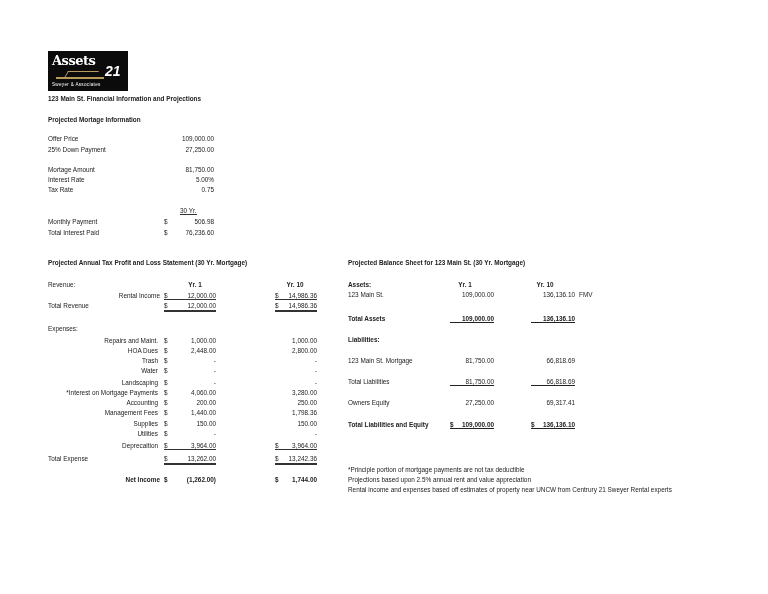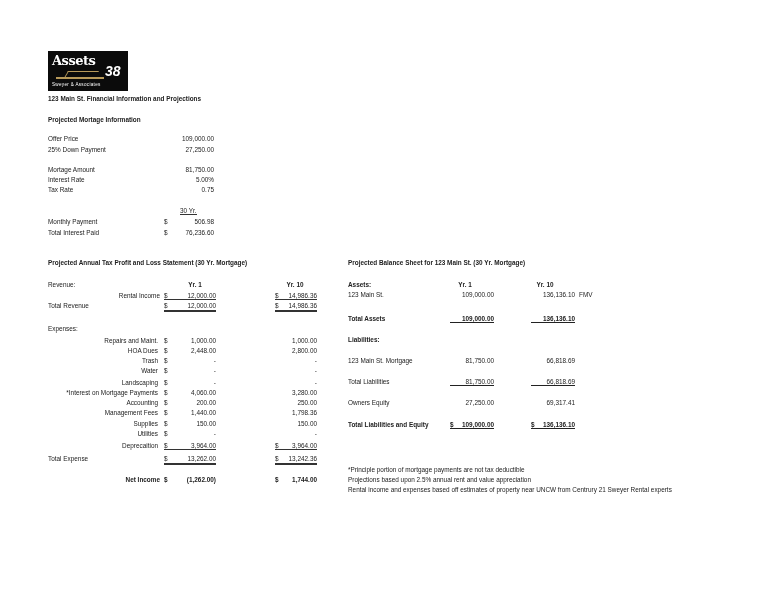--- a/index.html
+++ b/index.html
@@ -19,21 +19,21 @@
     .logo .sub { position: absolute; left: 4px; top: 31px; color: #fff; font-size: 4.6px; letter-spacing: 0.3px; }
     .ul { border-bottom: 0.8px solid #333; }
     .dul { border-bottom: 2.2px double #333; padding-bottom: 0.5px; }
     .tul { border-bottom: 1.8px solid #222; }
   </style>
 </head>
 <body>
 
 <div class="logo">
   <span class="brand">Assets</span>
-  <span class="num">38</span>
+  <span class="num">21</span>
   <span class="roof"></span>
   <span class="roofline"></span>
   <span class="sub">Sweyer &amp; Associates</span>
 </div>
 
 <div class="abs b" style="left:48px;top:95px;">123 Main St. Financial Information and Projections</div>
 
 <div class="abs b" style="left:48px;top:116px;">Projected Mortage Information</div>
 <div class="abs" style="left:48px;top:135px;">Offer Price</div>
 <div class="abs r" style="left:150px;top:135px;width:64px;">109,000.00</div>

